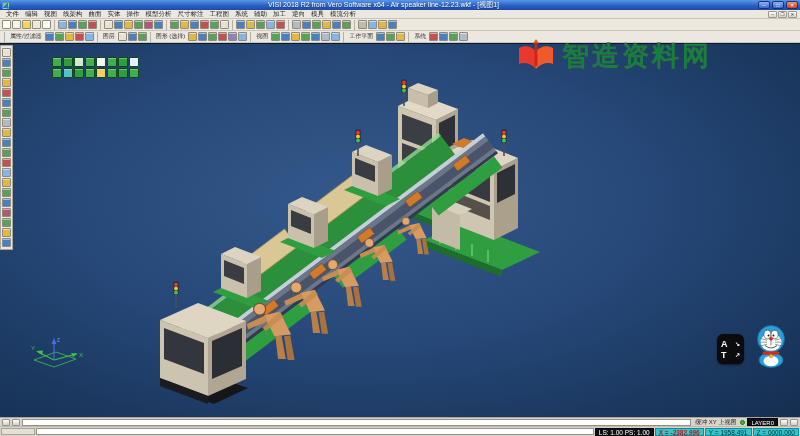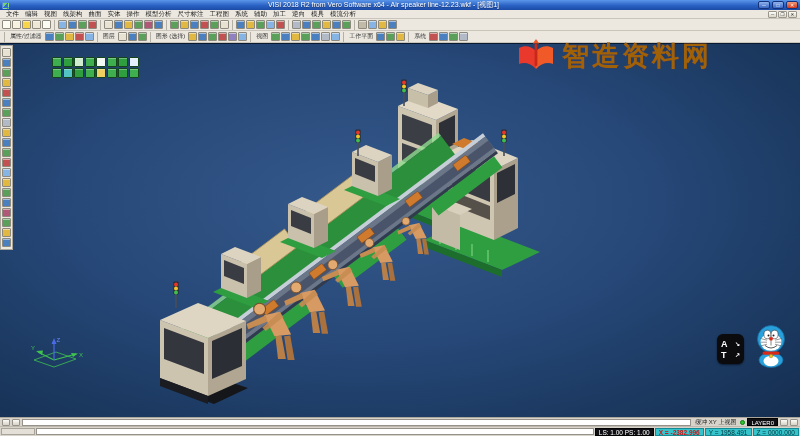--- a/index.html
+++ b/index.html
@@ -34,21 +34,21 @@
 
   
   .left-toolbar { position:absolute; left:0; top:45px; width:13px; background:#ece8e0; border:1px solid #aaa69c; display:flex; flex-direction:column; align-items:center; gap:1px; padding:2px 0; z-index:6; }
 
   
   .float-toolbar { position:absolute; left:52px; top:57px; width:91px; display:flex; flex-wrap:wrap; gap:1px; z-index:5; }
   .fl-icon { width:10px; height:10px; flex:0 0 auto; border:1px solid #14441c; border-radius:1px; box-shadow:inset 0 1px 0 #ffffff50; }
 
   
   .watermark { position:absolute; top:38px; right:88px; display:flex; align-items:center; gap:7px; z-index:7; }
-  .watermark-text { font-size:27px; font-weight:bold; color:#a16207; letter-spacing:3px; white-space:nowrap; text-shadow:0 0 1px #e8392c55; }
+  .watermark-text { font-size:27px; font-weight:bold; color:#15803d; letter-spacing:3px; white-space:nowrap; text-shadow:0 0 1px #e8392c55; }
 
   
   .at-gadget { position:absolute; right:56px; bottom:72px; width:27px; height:30px; background:#0b0b0d; border-radius:6px; color:#fff; display:flex; flex-direction:column; justify-content:center; gap:1px; padding:2px 4px; z-index:7; box-shadow:0 1px 2px #0008; }
   .at-row { display:flex; justify-content:space-between; align-items:center; font-weight:bold; font-size:9px; line-height:10px; }
   .at-arrow { font-size:6px; }
   .doraemon { position:absolute; right:8px; bottom:64px; z-index:7; }
 
   
   .status1 { position:absolute; left:0; bottom:10px; width:800px; height:9px; background:#d8d4cc; border-top:1px solid #aaa69c; display:flex; align-items:center; gap:2px; padding:0 2px; font-size:6px; color:#222; }
   .status2 { position:absolute; left:0; bottom:0; width:800px; height:10px; background:#d8d4cc; border-top:1px solid #bdb9af; display:flex; align-items:center; gap:1px; padding:0 1px; font-size:6.5px; color:#222; }

